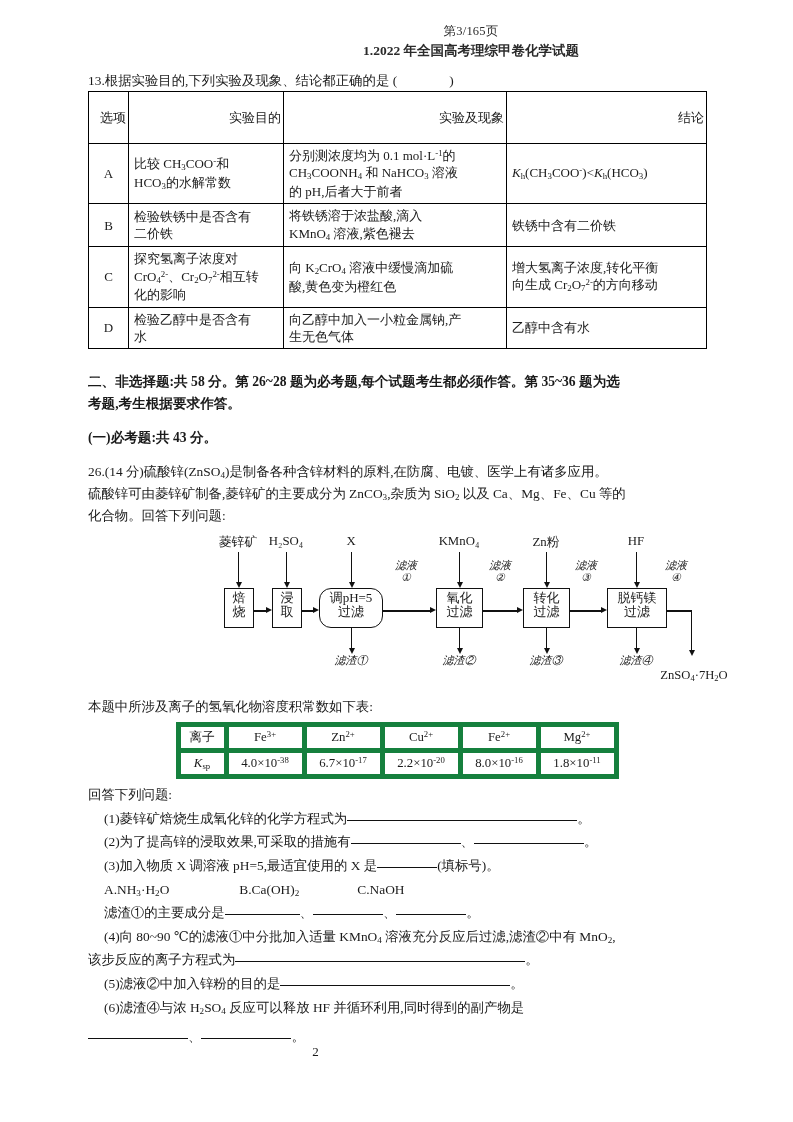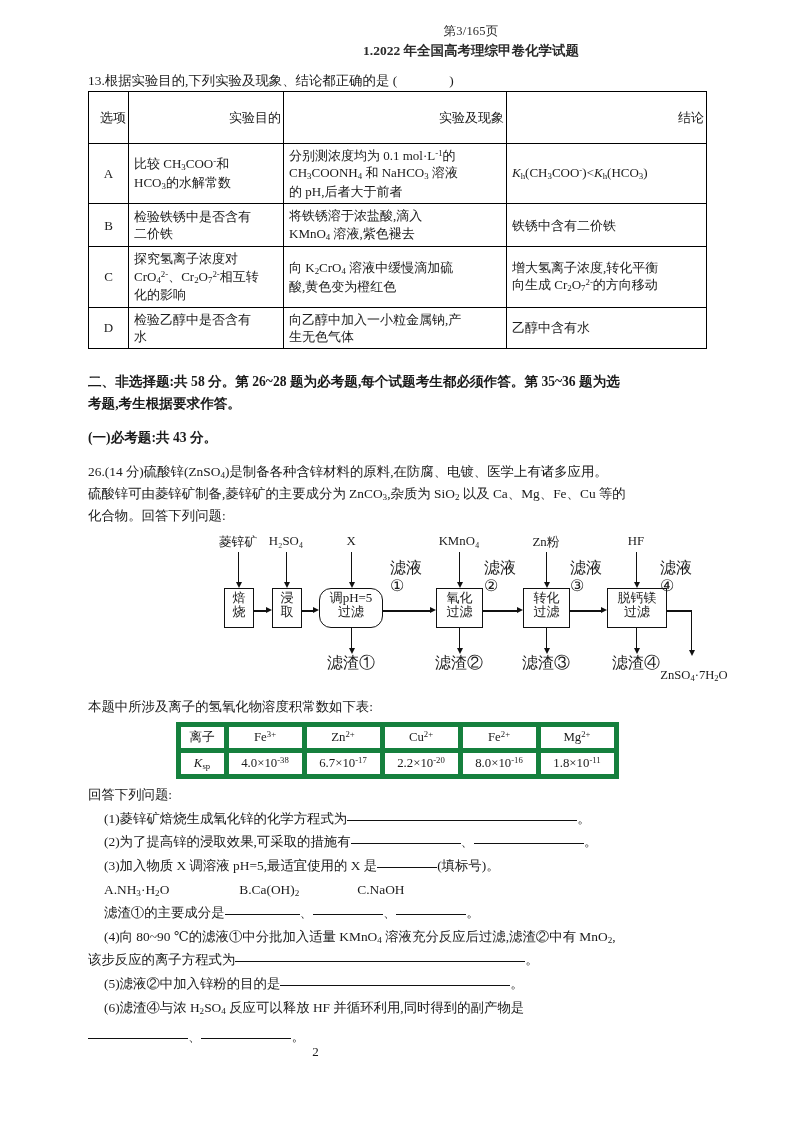--- a/index.html
+++ b/index.html
@@ -128,23 +128,25 @@
     border: 1.4px solid #111;
     text-align: center;
     line-height: 1.08;
     font-size: 13px;
     padding-top: 2px;
     background: #fff;
   }
   .flow .lbl {
     position: absolute;
     white-space: nowrap;
-    font-size: 16px;
+    text-align: center;
+    font-size: 11px;
     line-height: 1.1;
     transform: translateX(-50%);
+    font-style: italic;
   }
   .flow .vline, .flow .hline {
     position: absolute;
     background: #111;
   }
   .flow .vline { width: 1.4px; }
   .flow .hline { height: 1.4px; }
   .flow .arrowdown {
     position: absolute;
     width: 0; height: 0;

